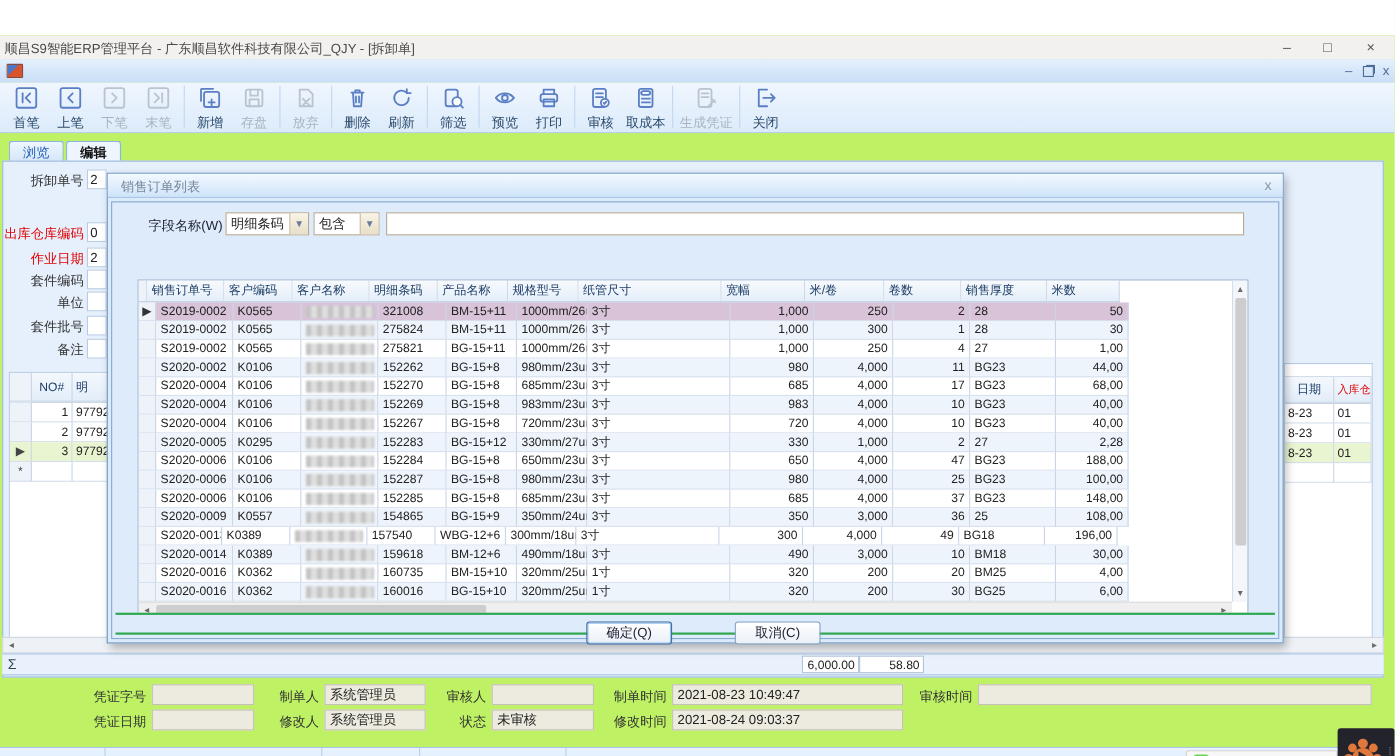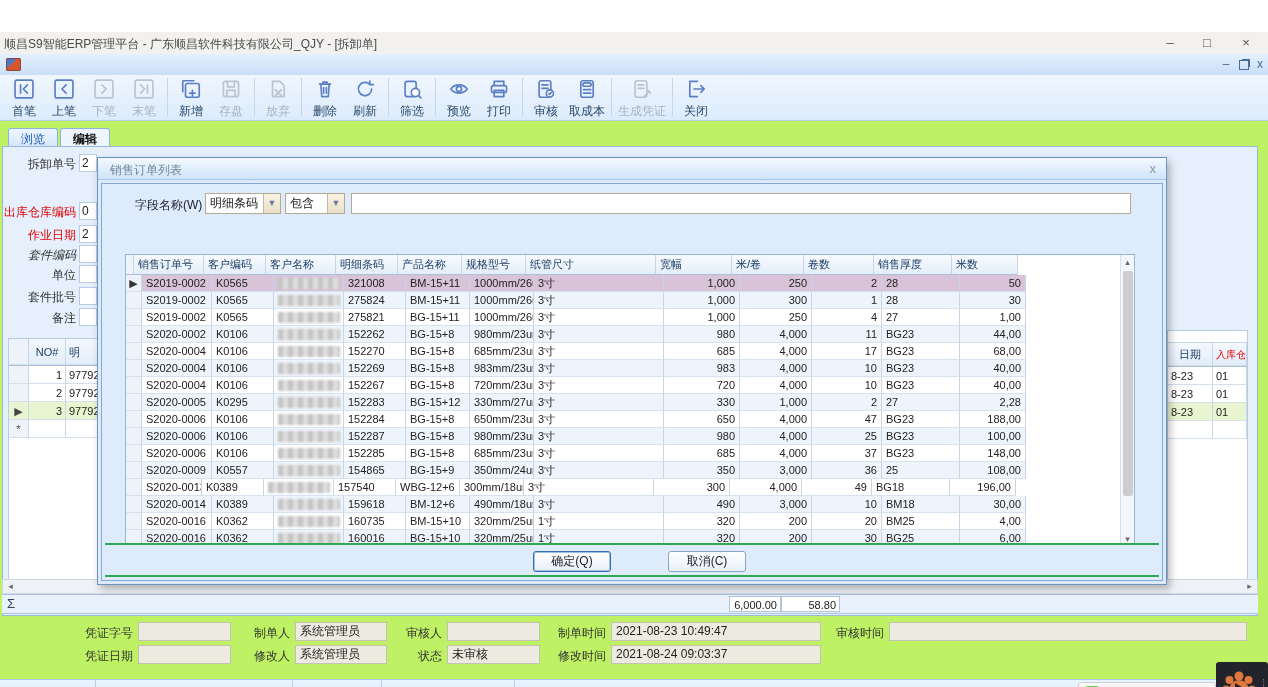--- a/index.html
+++ b/index.html
@@ -66,21 +66,21 @@
   .dgrow.alt .dgc{background:#eef4fb;}
   .dgrow.sel .dgc{background:#d8c3d8;}
   .dgc.r{text-align:right;}
   .dgc.mark{background:#eef3fa !important;text-align:center;padding:0;color:#333;}
   .blur{height:11px;margin-top:3px;border-radius:1px;
         background:repeating-linear-gradient(90deg,#c4c4c4 0 5px,#dedede 5px 10px),repeating-linear-gradient(0deg,rgba(207,207,207,.8) 0 4px,rgba(230,230,230,.8) 4px 8px);
         filter:blur(1.2px);}
   #dlg-vscroll{position:absolute;right:0;top:0;bottom:14px;width:14px;background:#f3f6fa;border-left:1px solid #d5dfe9;box-sizing:border-box;}
   #dlg-hscroll{position:absolute;left:0;right:14px;bottom:0;height:14px;background:#efefef;border-top:1px solid #dcdcdc;box-sizing:border-box;}
   .thumb{position:absolute;background:#cdcdcd;border-radius:2px;}
-  #btn-bar{position:absolute;left:3px;right:3px;bottom:3px;height:34px;border-top:2px solid #2fa84f;border-bottom:2px solid #2fa84f;background:#ddebfb;box-sizing:border-box;}
+  #btn-bar{position:absolute;left:3px;right:3px;bottom:3px;height:20px;border-top:2px solid #2fa84f;border-bottom:2px solid #2fa84f;background:#ddebfb;box-sizing:border-box;}
   .dlg-btn{position:absolute;top:6px;width:78px;height:21px;border:1px solid #8aa4c6;border-radius:3px;background:linear-gradient(#ffffff,#e9f0f8);text-align:center;line-height:19px;color:#223;box-sizing:border-box;}
   
   #ime-bar{left:1078px;top:650px;width:138px;height:28px;background:#f7f7f7;border:1px solid #d2d2d2;border-radius:3px;display:flex;align-items:center;padding:0 5px;box-sizing:border-box;gap:7px;z-index:20;}
   #sogou{width:20px;height:20px;border-radius:4px;background:linear-gradient(#63d84c,#2ca42e);color:#fff;font-weight:bold;font-size:14px;text-align:center;line-height:20px;font-style:italic;}
   .imeg{color:#222;font-size:13px;line-height:20px;}
   #grid-ico{width:11px;height:11px;display:grid;grid-template-columns:5px 5px;grid-template-rows:5px 5px;gap:1px;}
   #grid-ico i{background:#333;border-radius:1px;}
   #person-ico{width:11px;height:13px;position:relative;}
   #person-ico:before{content:"";position:absolute;left:3px;top:0;width:5px;height:5px;border-radius:50%;background:#333;}
   #person-ico:after{content:"";position:absolute;left:0;top:6px;width:11px;height:7px;border-radius:5px 5px 1px 1px;background:#333;}
@@ -246,21 +246,21 @@
   <div class="abs" style="left:8px;top:96px;" id="tabstrip"><span class="tab">浏览</span><span class="tab active">编辑</span></div>
 
   <div id="form-panel" class="abs"></div>
   <div id="form-fields">
       <div class="flabel" style="left: 4px; top: 124px; width: 72px;">拆卸单号</div>
       <div class="fsliver" style="left: 79px; top: 122px; width: 18px; height: 18px;">2</div>
       <div class="flabel req" style="left: 4px; top: 172px; width: 72px;">出库仓库编码</div>
       <div class="fsliver" style="left: 79px; top: 170px; width: 18px; height: 18px;">0</div>
       <div class="flabel req" style="left: 4px; top: 195px; width: 72px;">作业日期</div>
       <div class="fsliver" style="left: 79px; top: 193px; width: 18px; height: 18px;">2</div>
-      <div class="flabel" style="left: 4px; top: 215px; width: 72px; font-style: italic;">套件编码</div>
+      <div class="flabel" style="left: 4px; top: 215px; width: 72px;">套件编码</div>
       <div class="fsliver" style="left: 79px; top: 213px; width: 18px; height: 18px;"></div>
       <div class="flabel" style="left: 4px; top: 235px; width: 72px;">单位</div>
       <div class="fsliver" style="left: 79px; top: 233px; width: 18px; height: 18px;"></div>
       <div class="flabel" style="left: 4px; top: 257px; width: 72px;">套件批号</div>
       <div class="fsliver" style="left: 79px; top: 255px; width: 18px; height: 18px;"></div>
       <div class="flabel" style="left: 4px; top: 278px; width: 72px;">备注</div>
       <div class="fsliver" style="left: 79px; top: 276px; width: 18px; height: 18px;"></div>
     </div>
 
   <div class="gridbox" style="left:8px;top:306px;width:90px;height:240px;" id="left-grid">

